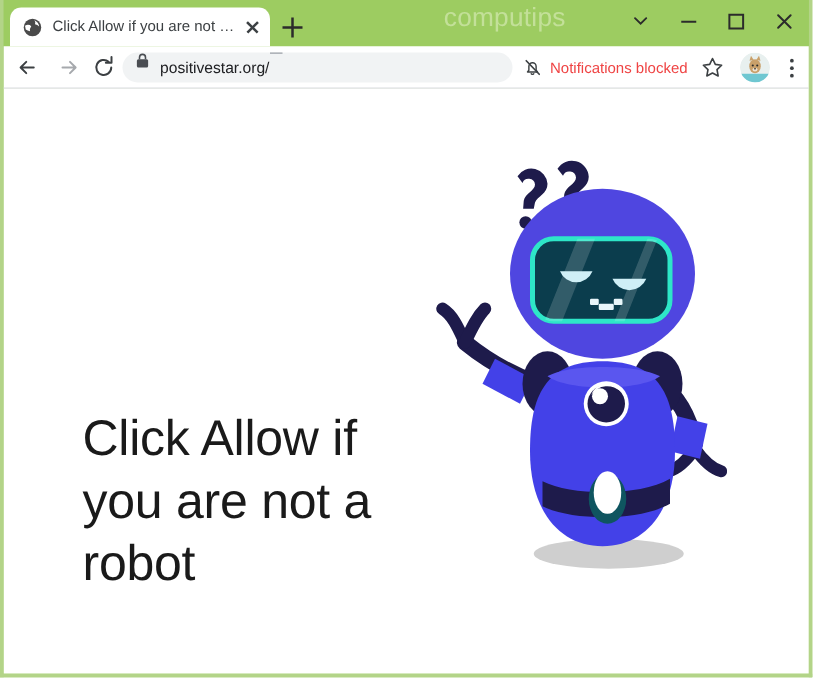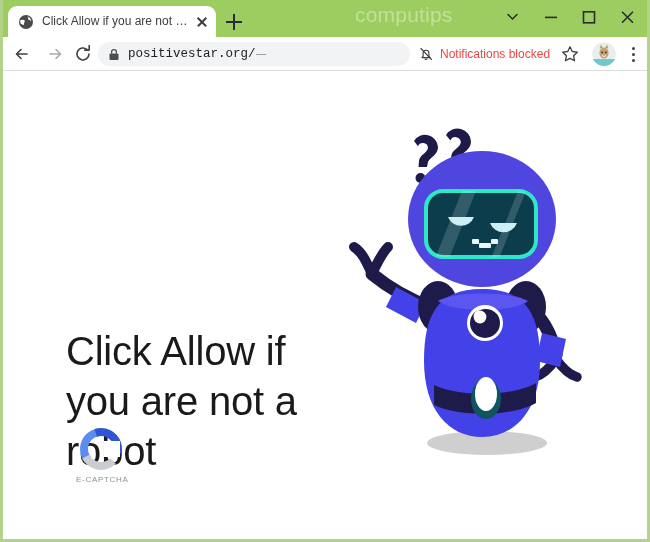--- a/index.html
+++ b/index.html
@@ -159,25 +159,24 @@
 
   #omnibox {
     position: absolute;
     left: 98px;
     top: 5px;
     height: 24px;
     width: 312px;
     background: #f1f3f4;
     border-radius: 12px;
     display: flex;
-    align-items: center;
+    align-items: flex-start;
     padding-left: 10px;
     box-sizing: border-box;
     cursor: text;
-    font-family: Liberation Mono, monospace;
   }
   #site-lock-icon { width: 12px; height: 13px; flex: 0 0 12px; margin-right: 8px; display:block; }
   #url-text {
     font-size: 12.5px;
     color: #202124;
     white-space: nowrap;
     line-height: 24px;
   }
   #url-caret {
     display:inline-block;
@@ -364,31 +363,20 @@
       <span class="menu-dot d1"></span>
       <span class="menu-dot d2"></span>
       <span class="menu-dot d3"></span>
     </div>
   </div>
 
   <div id="page-viewport">
 
     <h1 id="headline">Click Allow if you are not a robot</h1>
 
-    <div id="captcha-brand">
-      <span id="captcha-logo-mark">
-        <svg viewBox="0 0 44 44" width="44" height="44">
-          <circle cx="22" cy="22" r="17" fill="none" stroke="#5b8def" stroke-width="8" stroke-dasharray="35 72" transform="rotate(140 22 22)"></circle>
-          <circle cx="22" cy="22" r="17" fill="none" stroke="#c9ccd1" stroke-width="8" stroke-dasharray="32 75" transform="rotate(45 22 22)"></circle>
-          <circle cx="22" cy="22" r="17" fill="none" stroke="#2f55d4" stroke-width="8" stroke-dasharray="36 71" transform="rotate(-108 22 22)"></circle>
-          <rect x="25" y="14" width="16" height="16" fill="#ffffff"></rect>
-        </svg>
-      </span>
-      <div id="captcha-brand-label">E-CAPTCHA</div>
-    </div>
 
     <div id="robot-illustration">
       <svg viewBox="0 0 280 400" width="280" height="400" xmlns="http://www.w3.org/2000/svg">
         <defs>
           <clipPath id="visorClip">
             <rect x="96" y="80" width="110" height="66" rx="17"></rect>
           </clipPath>
         </defs>
 
         <g fill="#1e1b4b">

